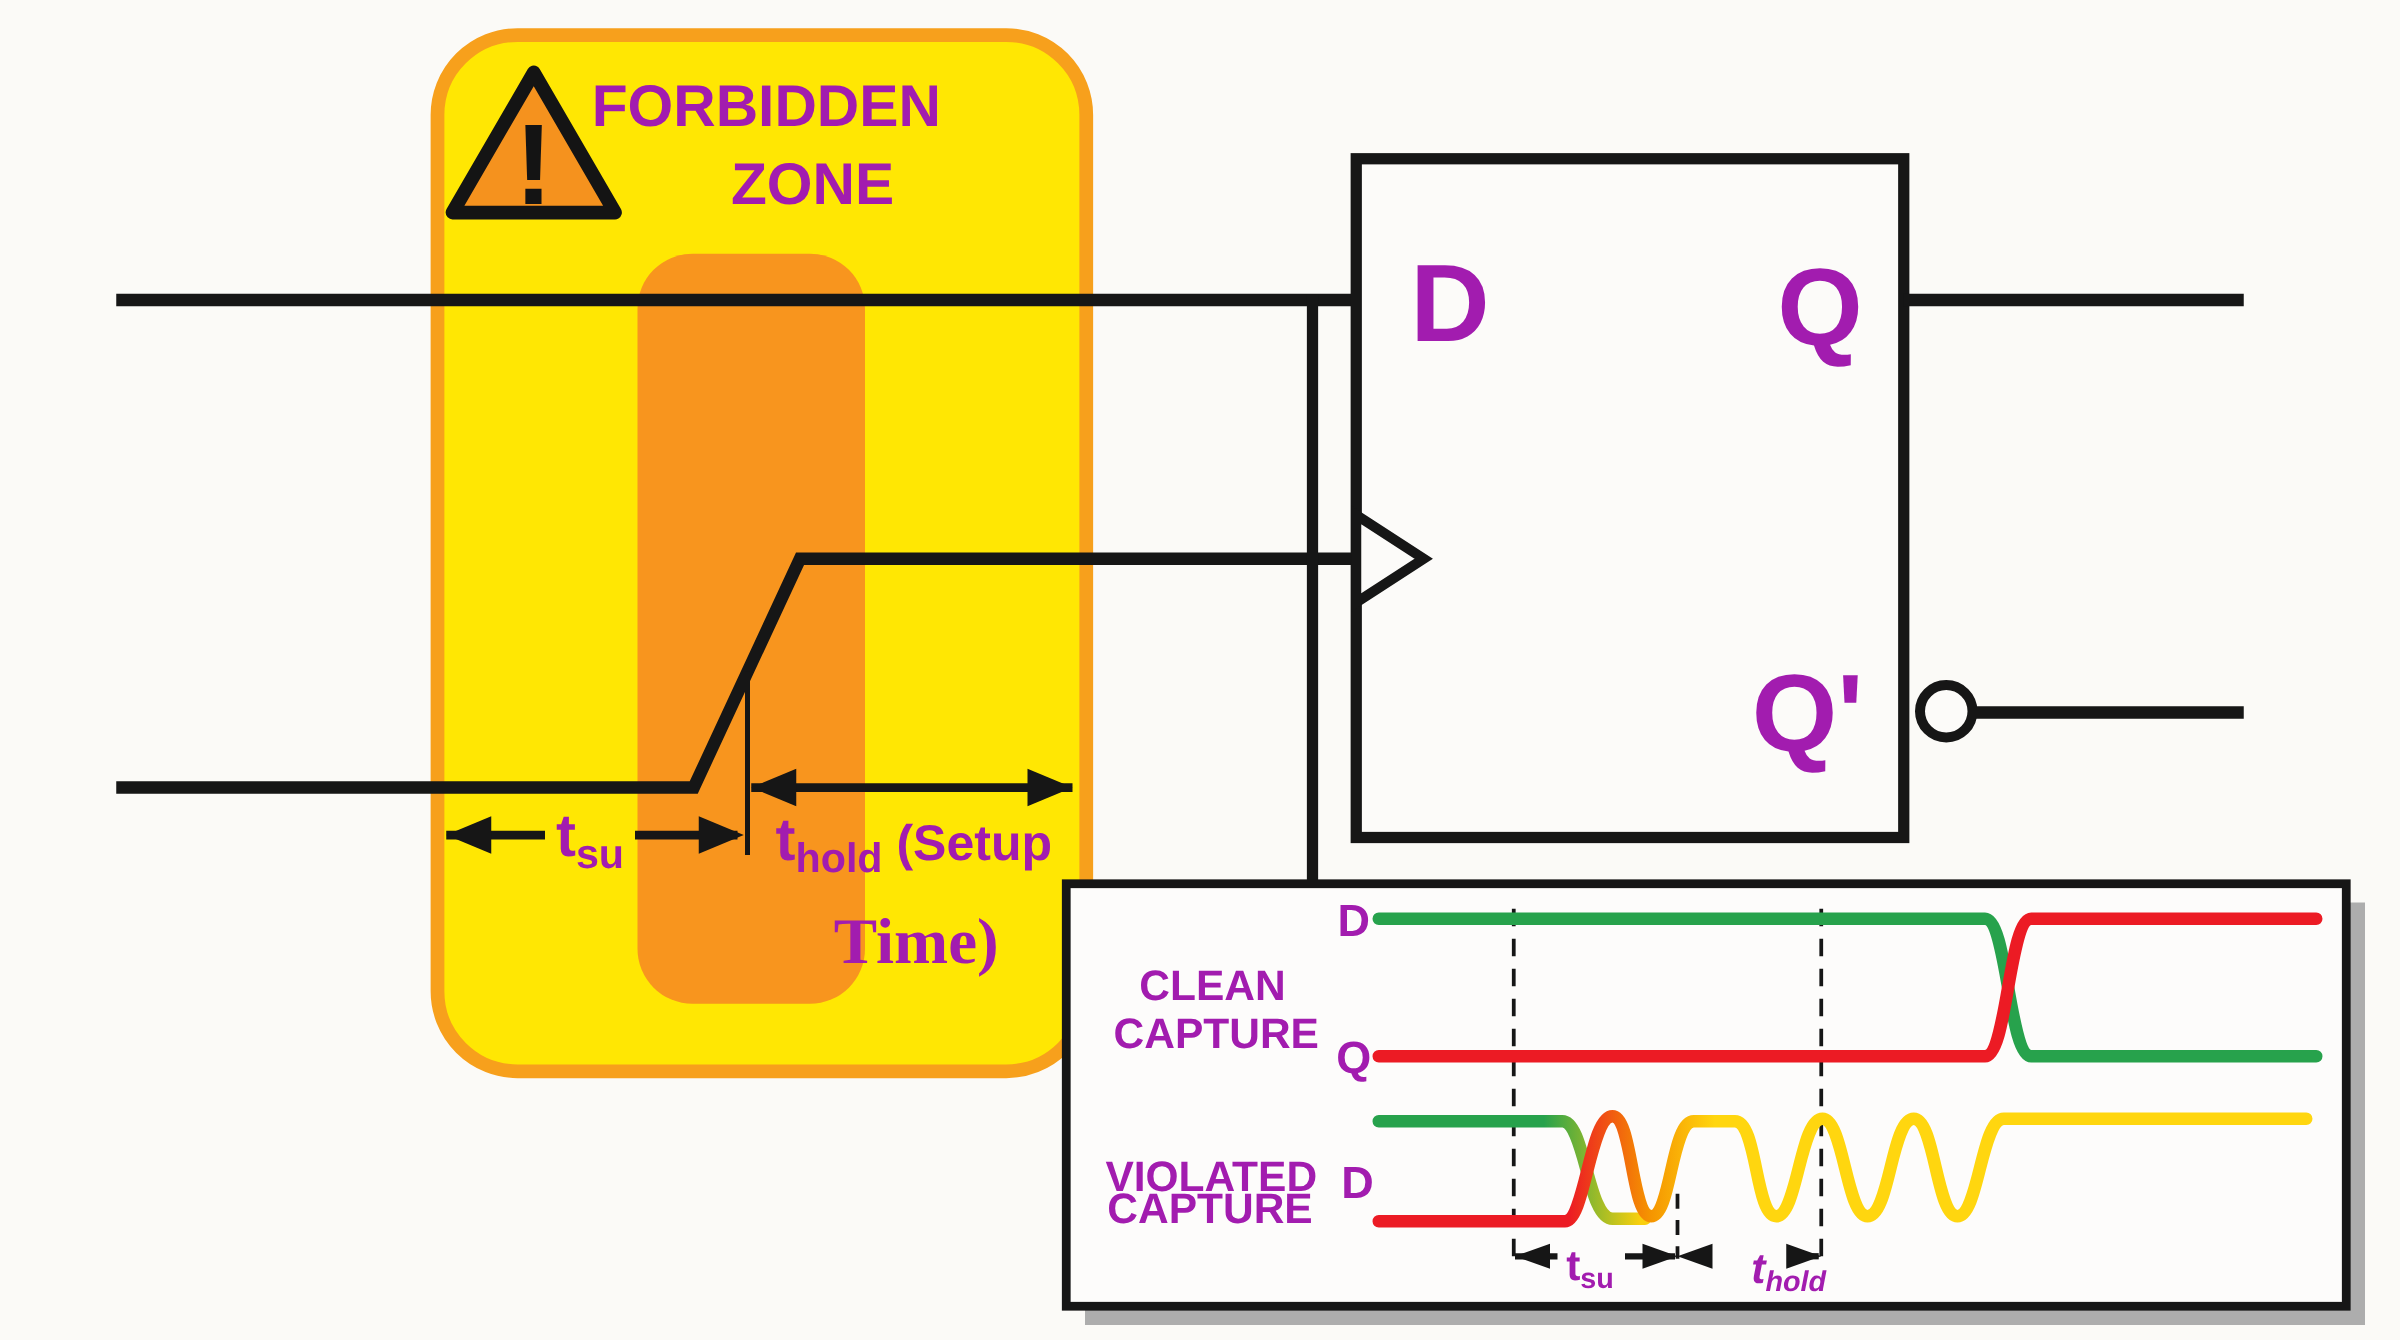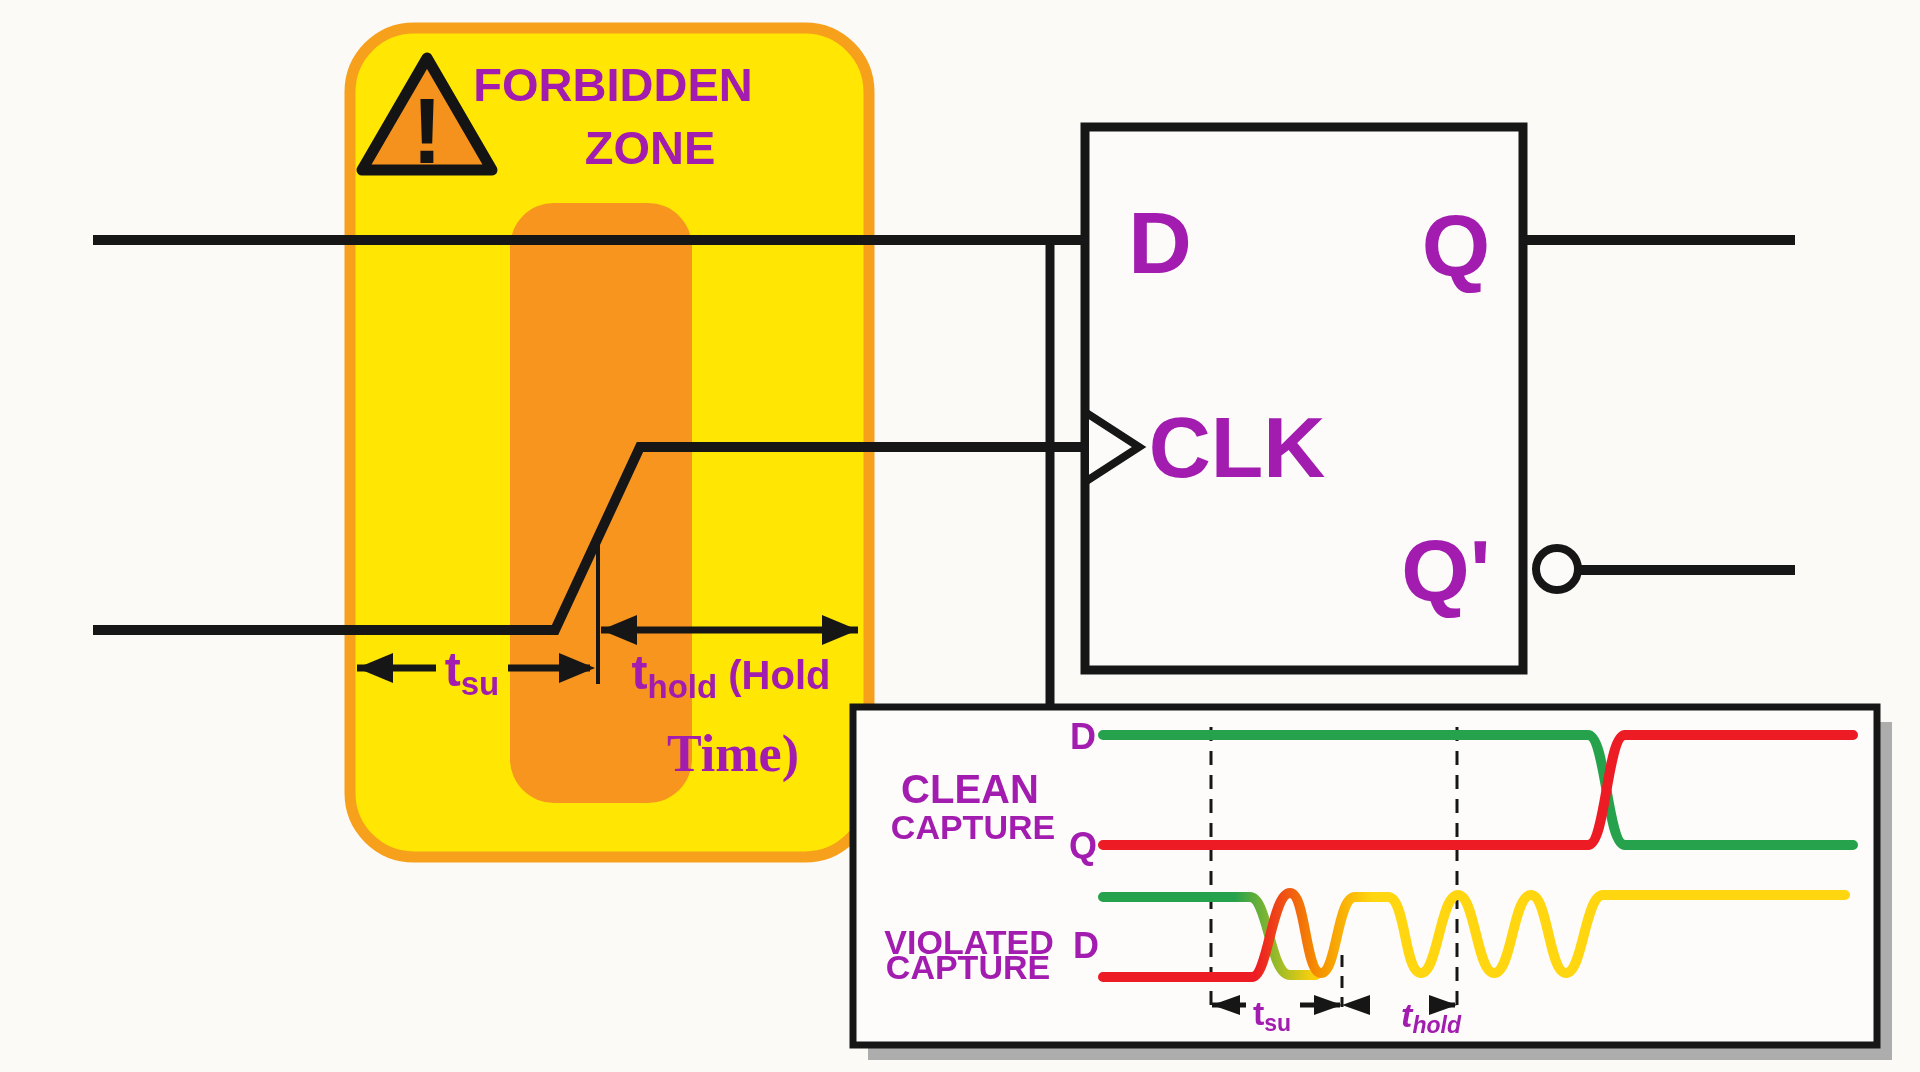--- a/index.html
+++ b/index.html
@@ -83,29 +83,28 @@
 
     <polygon points="1342,1005 1370,995 1370,1015" fill="#161616"></polygon>
     <line x1="1434" y1="1005" x2="1455" y2="1005" stroke="#161616" stroke-width="5"></line>
     <polygon points="1457,1005 1429,995 1429,1015" fill="#161616"></polygon>
   </svg>
 
   <div class="lbl" style="left:613px;top:84px;font-size:47px;">FORBIDDEN</div>
   <div class="lbl" style="left:650px;top:147px;font-size:47px;">ZONE</div>
 
   <div class="lbl" style="left:472px;top:670px;font-size:48px;"><span>t</span><span class="sub" style="font-size:33px;">su</span></div>
-  <div class="lbl" style="left:731px;top:673px;font-size:48px;"><span>t</span><span class="sub" style="font-size:33px;">hold</span><span style="font-size:40px;"> (Hold</span></div>
+  <div class="lbl" style="left:731px;top:673px;font-size:48px;"><span>t</span><span class="sub" style="font-size:33px;">hold</span><span style="font-size:40px;"> (Setup</span></div>
   <div class="lbl" style="left:733px;top:754px;font-size:52px;font-family:Liberation Serif, serif;">Time)</div>
 
   <div class="lbl" style="left:1160px;top:243px;font-size:88px;">D</div>
   <div class="lbl" style="left:1456px;top:246px;font-size:88px;">Q</div>
-  <div class="lbl" style="left:1237px;top:447px;font-size:86px;">CLK</div>
   <div class="lbl" style="left:1446px;top:571px;font-size:88px;">Q'</div>
 
-  <div class="lbl" style="left:970px;top:789px;font-size:40px;">CLEAN</div>
+  <div class="lbl" style="left:970px;top:789px;font-size:34px;">CLEAN</div>
   <div class="lbl" style="left:973px;top:827px;font-size:34px;">CAPTURE</div>
   <div class="lbl" style="left:1083px;top:737px;font-size:36px;">D</div>
   <div class="lbl" style="left:1083px;top:846px;font-size:36px;">Q</div>
   <div class="lbl" style="left:969px;top:930px;font-size:34px;margin-top:12px;">VIOLATED</div>
   <div class="lbl" style="left:968px;top:967px;font-size:34px;">CAPTURE</div>
   <div class="lbl" style="left:1086px;top:946px;font-size:36px;">D</div>
 
   <div class="lbl" style="left:1272px;top:1013px;font-size:34px;"><span>t</span><span class="sub" style="font-size:23px;">su</span></div>
   <div class="lbl" style="left:1431px;top:1015px;font-size:34px;font-style:italic;"><span>t</span><span class="sub" style="font-size:23px;">hold</span></div>
 

